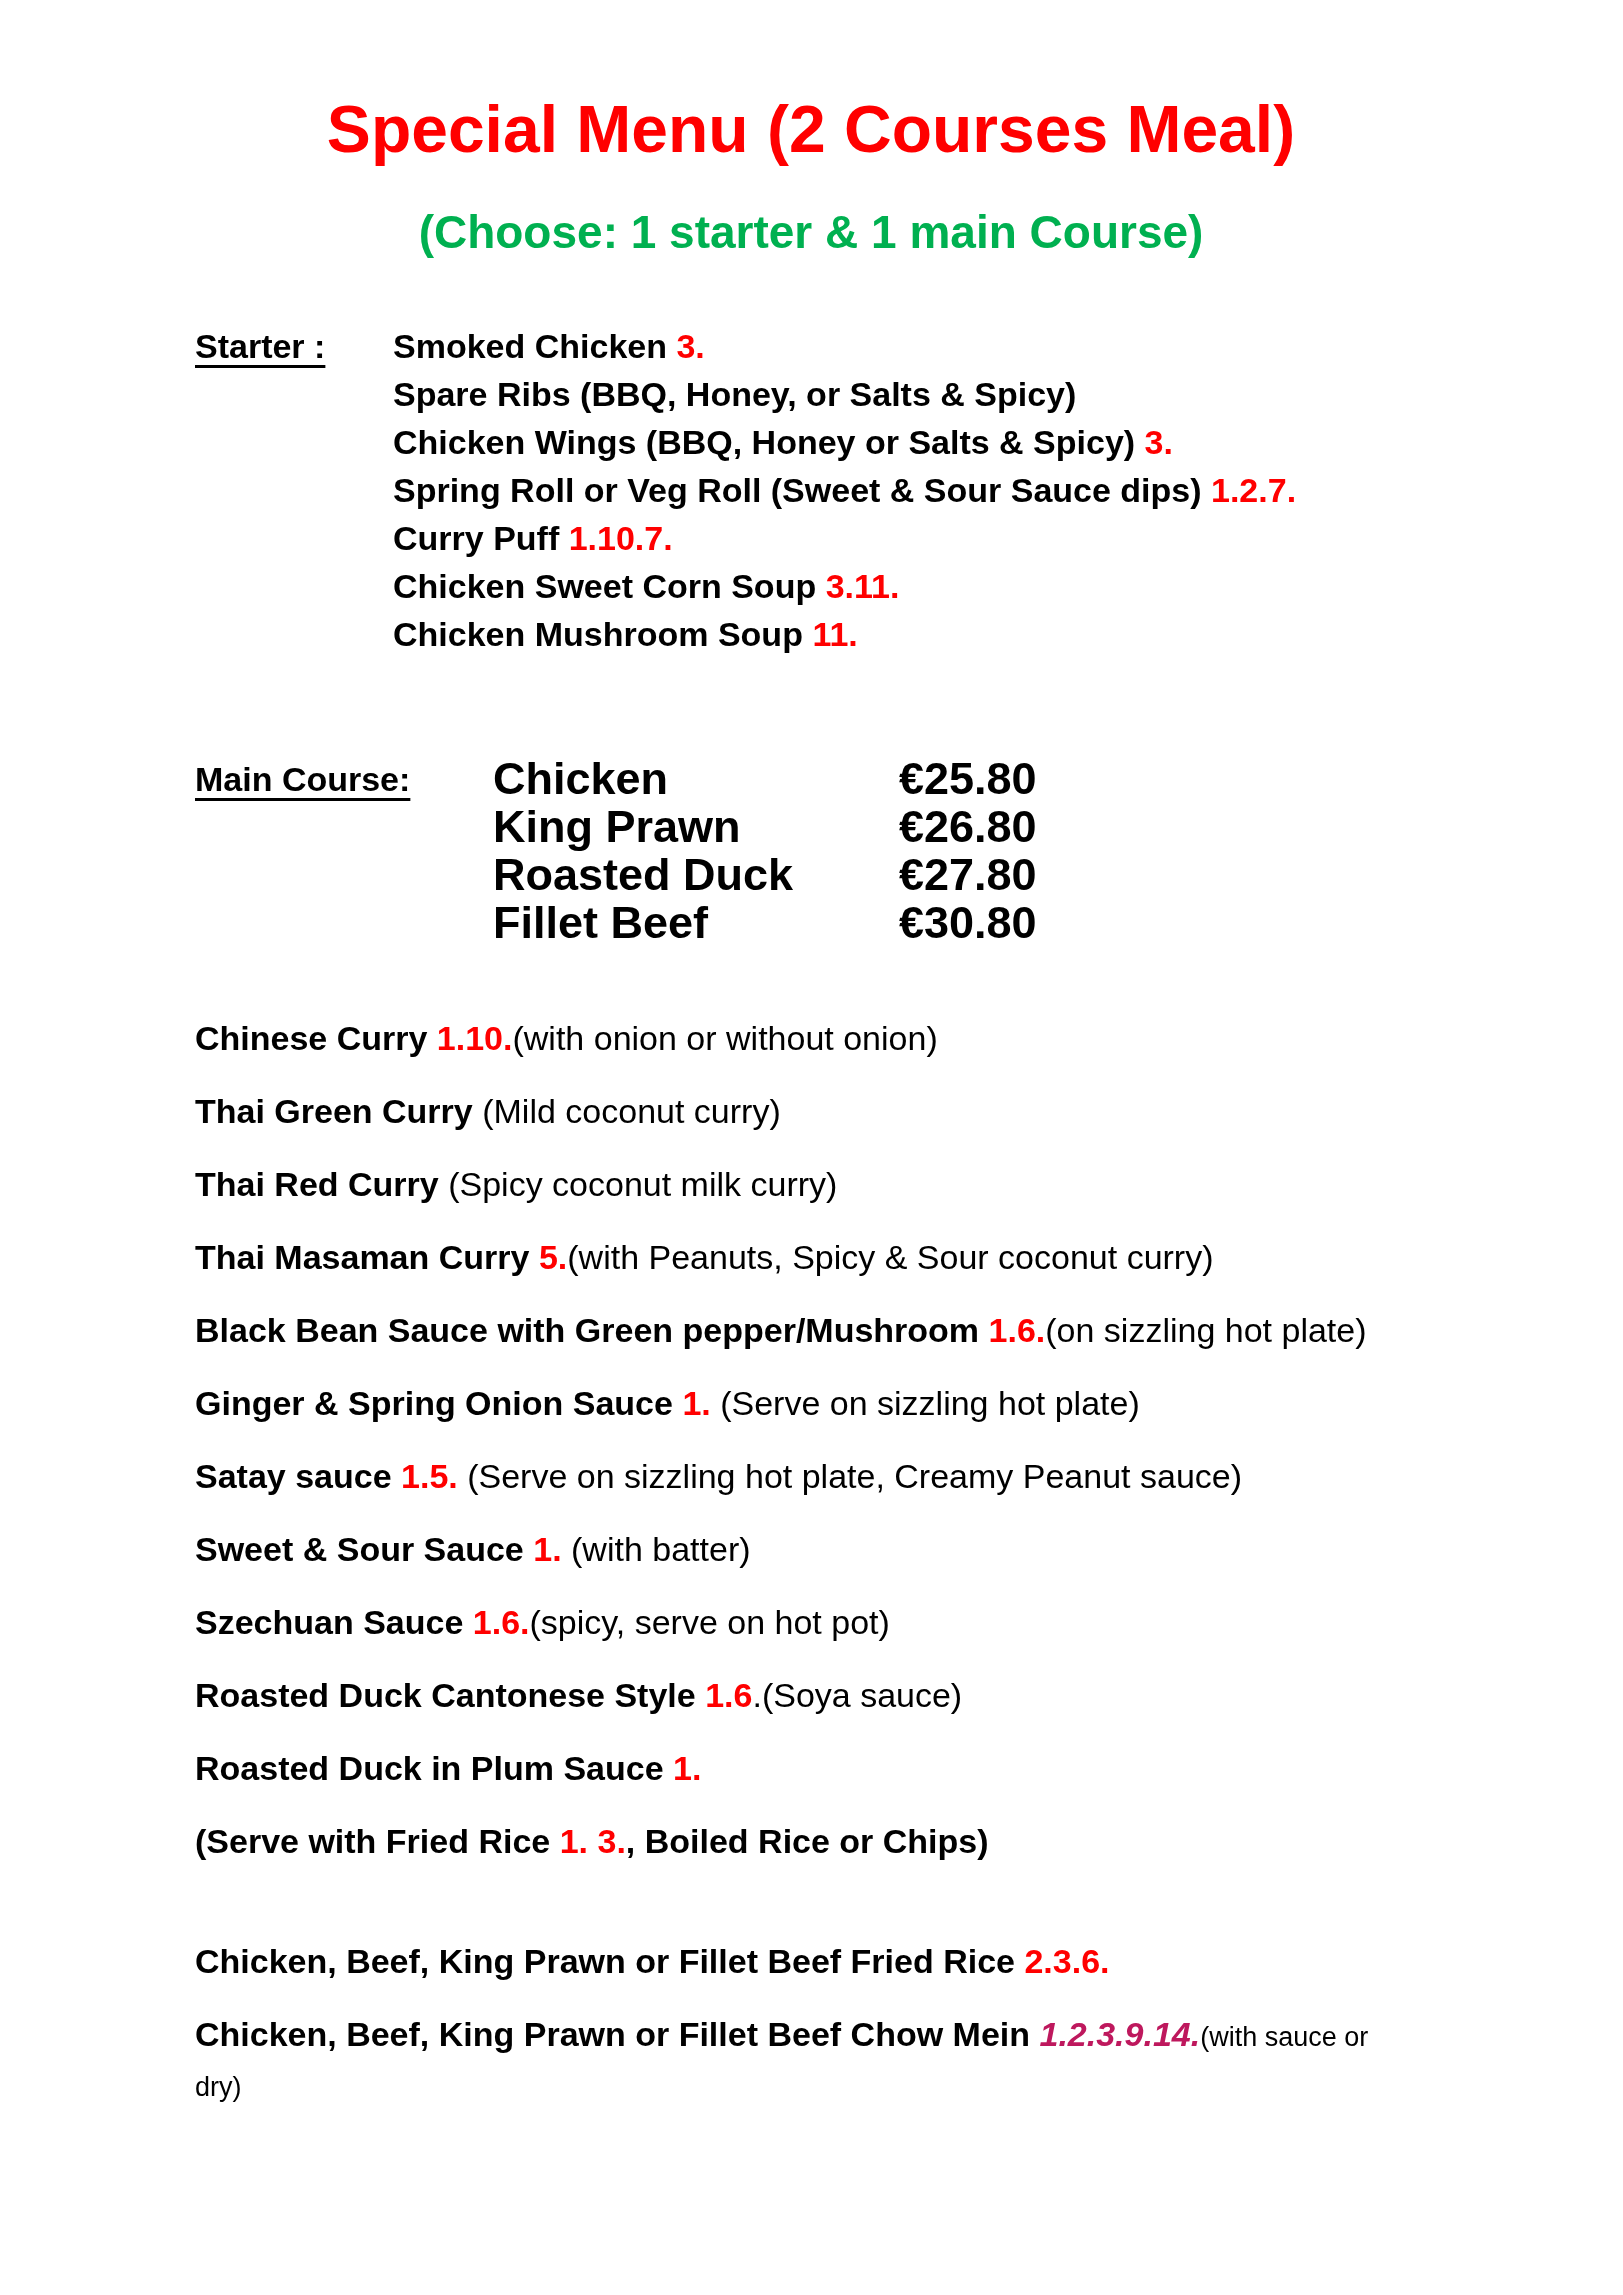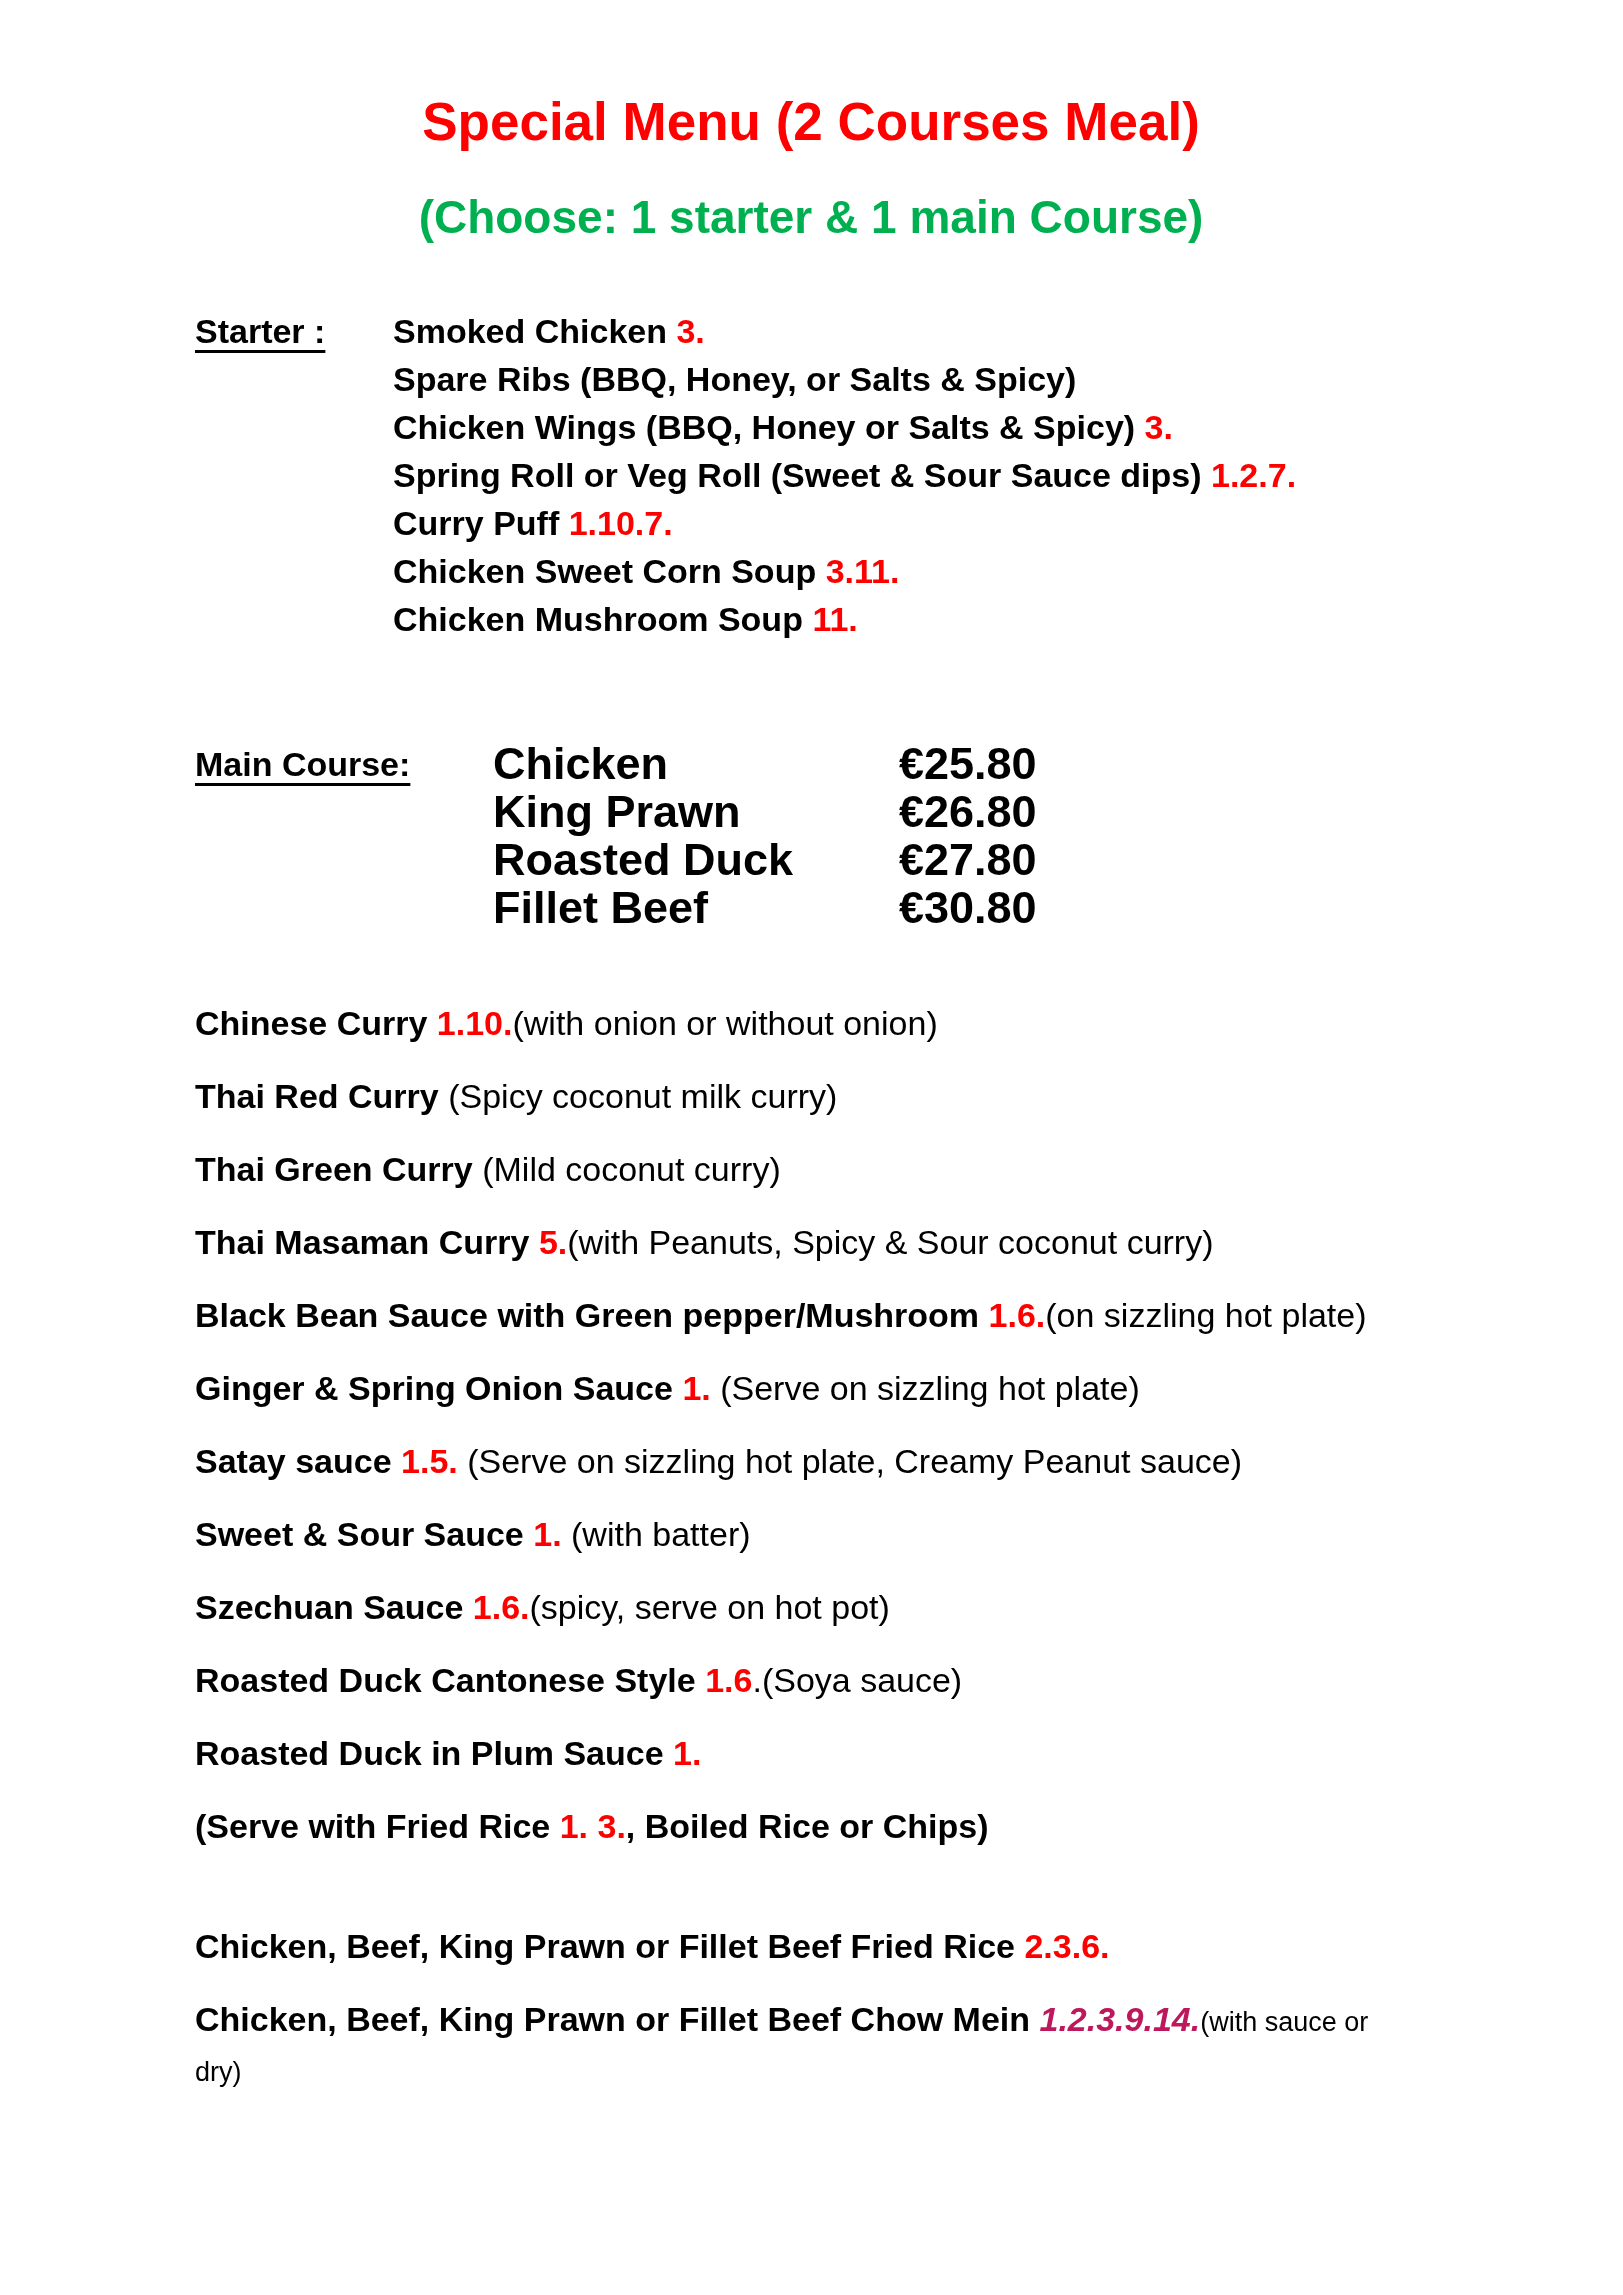--- a/index.html
+++ b/index.html
@@ -11,21 +11,21 @@
     background: #ffffff;
     font-family: "Liberation Sans", sans-serif;
     color: #000000;
     padding: 0 196px 0 195px;
     overflow: hidden;
   }
   
   .title {
     margin: 92px 0 0 0;
     text-align: center;
-    font-size: 53px;
+    font-size: 66px;
     line-height: 1.15;
     font-weight: 700;
   }
   .subtitle {
     margin: 38px 0 0 0;
     text-align: center;
     font-size: 46px;
     line-height: 1.15;
     font-weight: 700;
   }
@@ -117,22 +117,22 @@
         </div>
         <div class="mc-row">
           <span class="b">Fillet Beef</span>
           <span class="b">€30.80</span>
         </div>
       </div>
   </div>
 
   <div class="dish-list">
       <p class="dish"><span class="b">Chinese Curry </span><span class="r" style="color: rgb(255, 0, 0);">1.10.</span><span class="reg">(with onion or without onion)</span></p>
+      <p class="dish"><span class="b">Thai Green Curry </span><span class="reg">(Mild coconut curry)</span></p>
       <p class="dish"><span class="b">Thai Red Curry </span><span class="reg">(Spicy coconut milk curry)</span></p>
-      <p class="dish"><span class="b">Thai Green Curry </span><span class="reg">(Mild coconut curry)</span></p>
       <p class="dish"><span class="b">Thai Masaman Curry </span><span class="r" style="color: rgb(255, 0, 0);">5.</span><span class="reg">(with Peanuts, Spicy &amp; Sour coconut curry)</span></p>
       <p class="dish"><span class="b">Black Bean Sauce with Green pepper/Mushroom </span><span class="r" style="color: rgb(255, 0, 0);">1.6.</span><span class="reg">(on sizzling hot plate)</span></p>
       <p class="dish"><span class="b">Ginger &amp; Spring Onion Sauce </span><span class="r" style="color: rgb(255, 0, 0);">1.</span><span class="reg"> (Serve on sizzling hot plate)</span></p>
       <p class="dish"><span class="b">Satay sauce </span><span class="r" style="color: rgb(255, 0, 0);">1.5.</span><span class="reg"> (Serve on sizzling hot plate, Creamy Peanut sauce)</span></p>
       <p class="dish"><span class="b">Sweet &amp; Sour Sauce </span><span class="r" style="color: rgb(255, 0, 0);">1.</span><span class="reg"> (with batter)</span></p>
       <p class="dish"><span class="b">Szechuan Sauce </span><span class="r" style="color: rgb(255, 0, 0);">1.6.</span><span class="reg">(spicy, serve on hot pot)</span></p>
       <p class="dish"><span class="b">Roasted Duck Cantonese Style </span><span class="r" style="color: rgb(255, 0, 0);">1.6</span><span class="reg">.</span><span class="reg">(Soya sauce)</span></p>
       <p class="dish"><span class="b">Roasted Duck in Plum Sauce </span><span class="r" style="color: rgb(255, 0, 0);">1.</span></p>
       <p class="dish"><span class="b">(Serve with Fried Rice </span><span class="r" style="color: rgb(255, 0, 0);">1. 3.</span><span class="b">, Boiled Rice or Chips)</span></p>
       <p class="dish gap-before"><span class="b">Chicken, Beef, King Prawn or Fillet Beef Fried Rice </span><span class="r" style="color: rgb(255, 0, 0);">2.3.6.</span></p>

